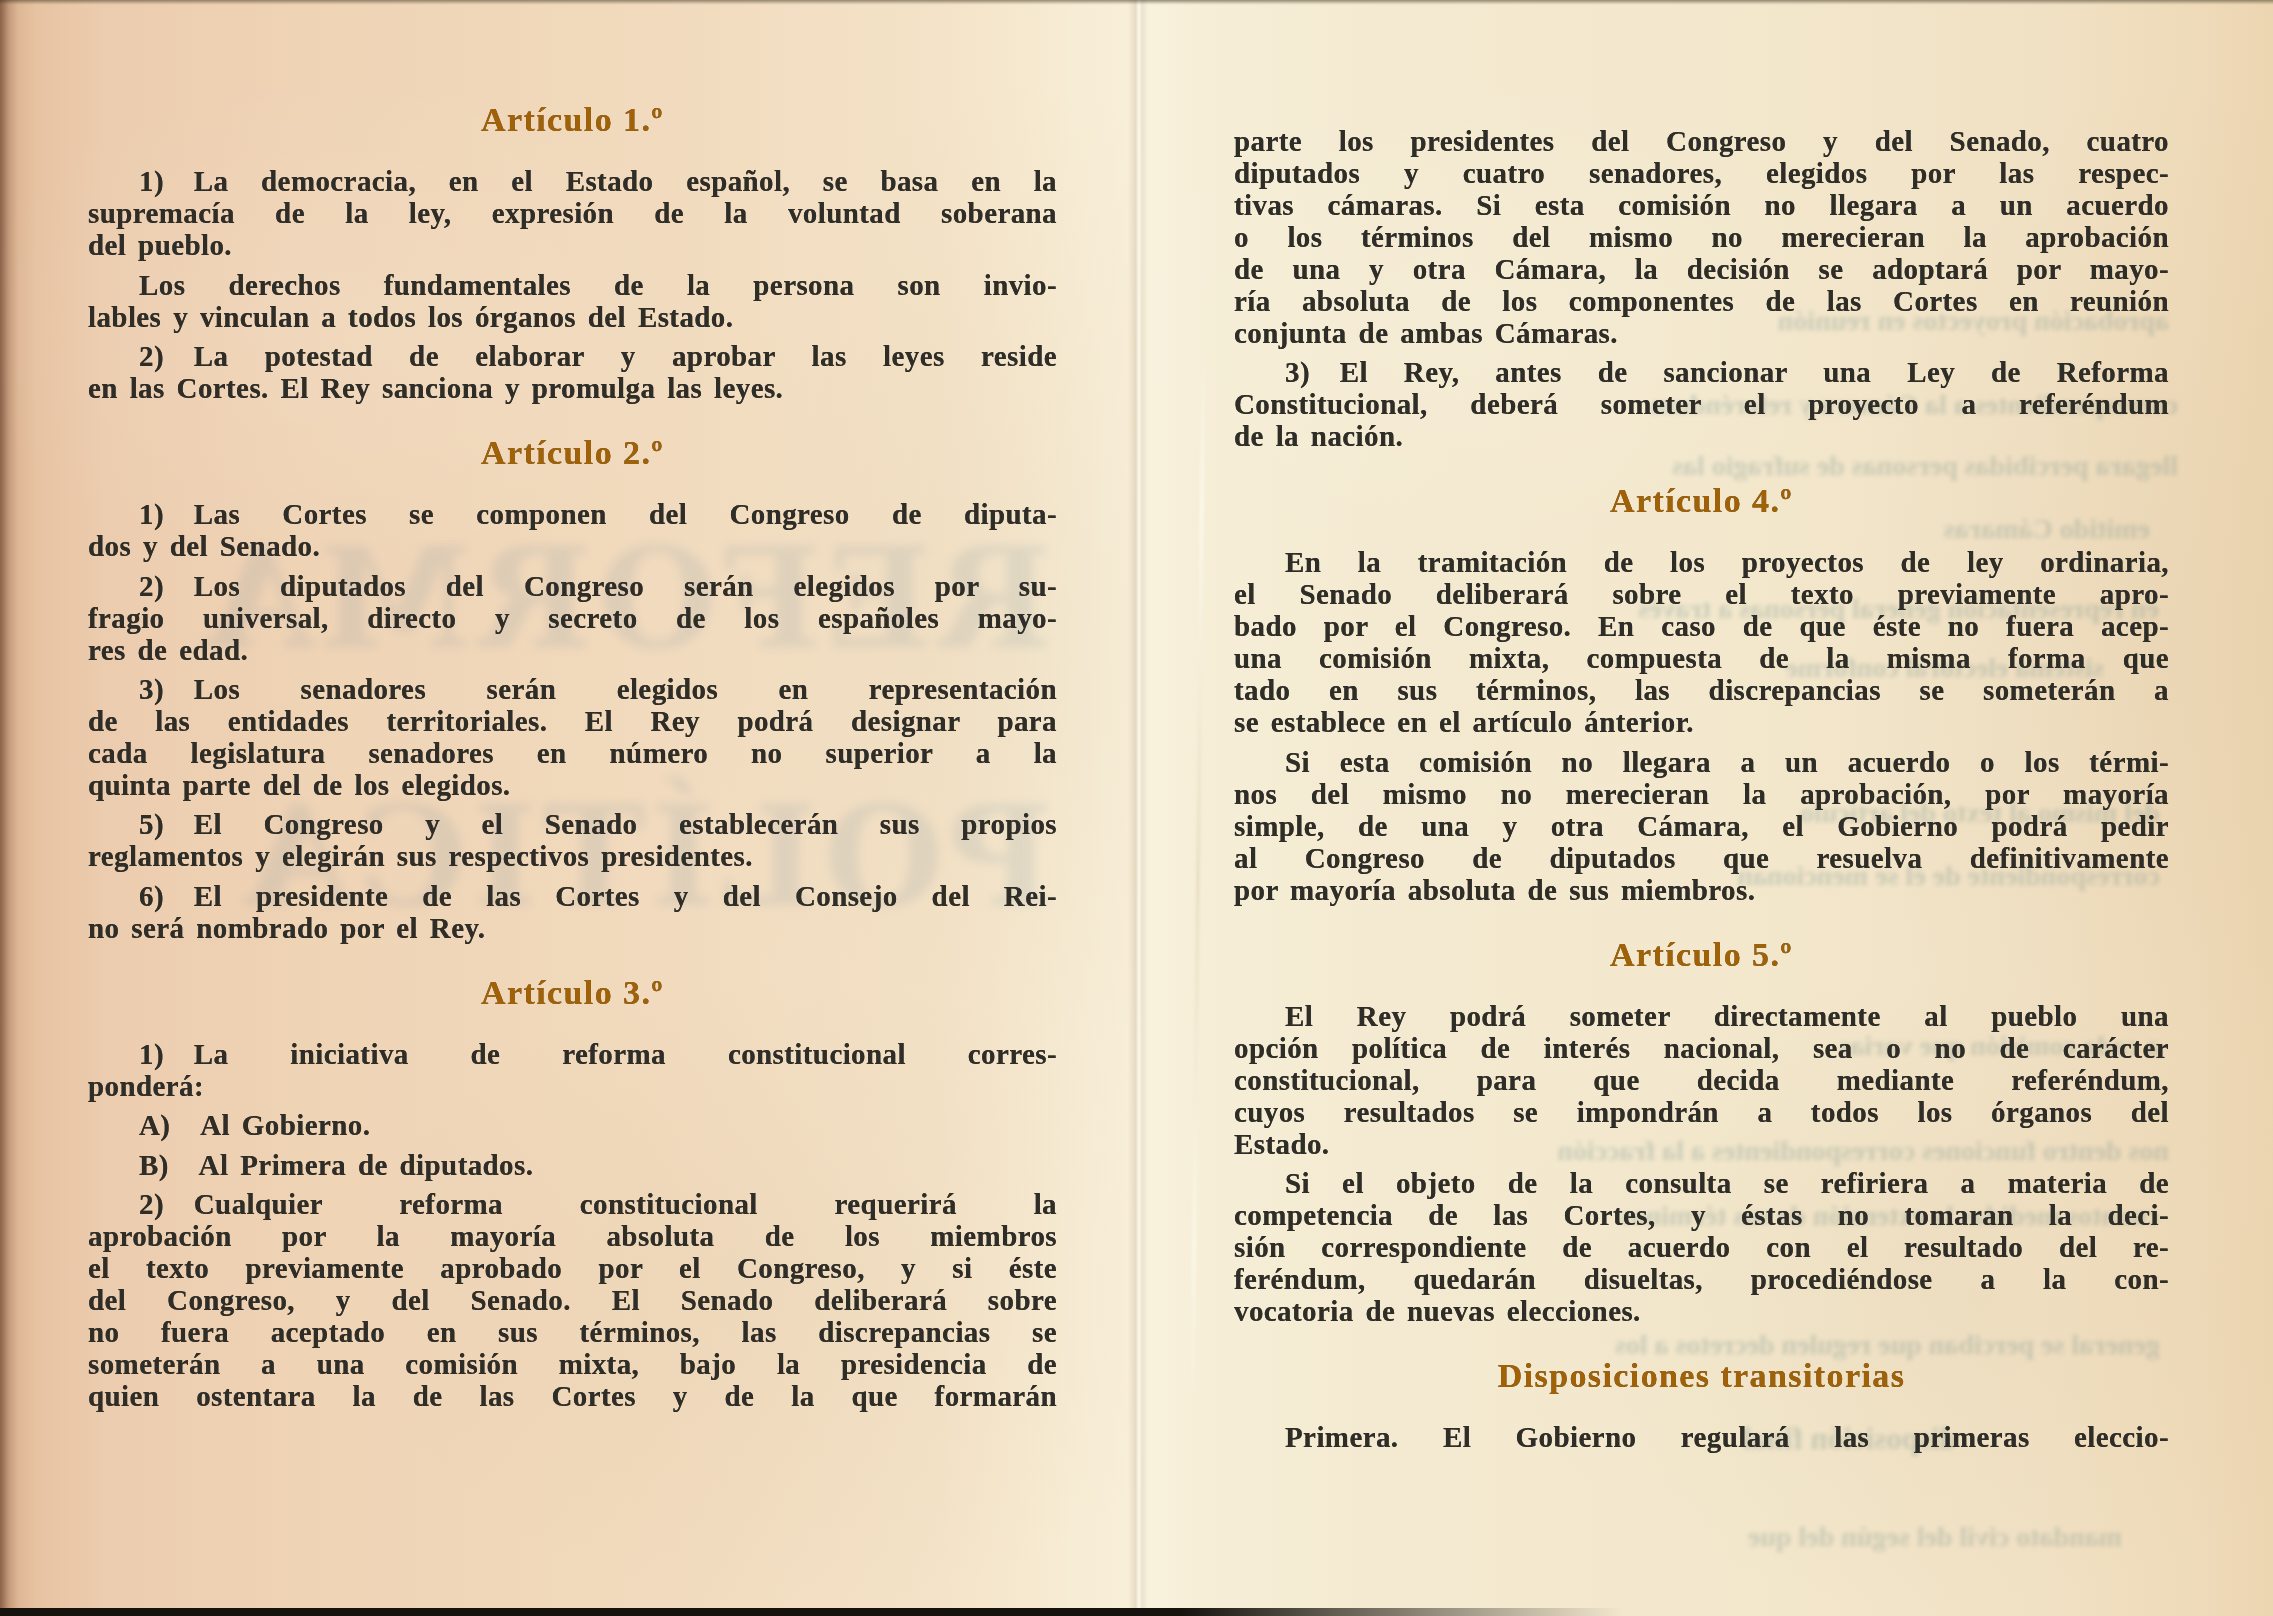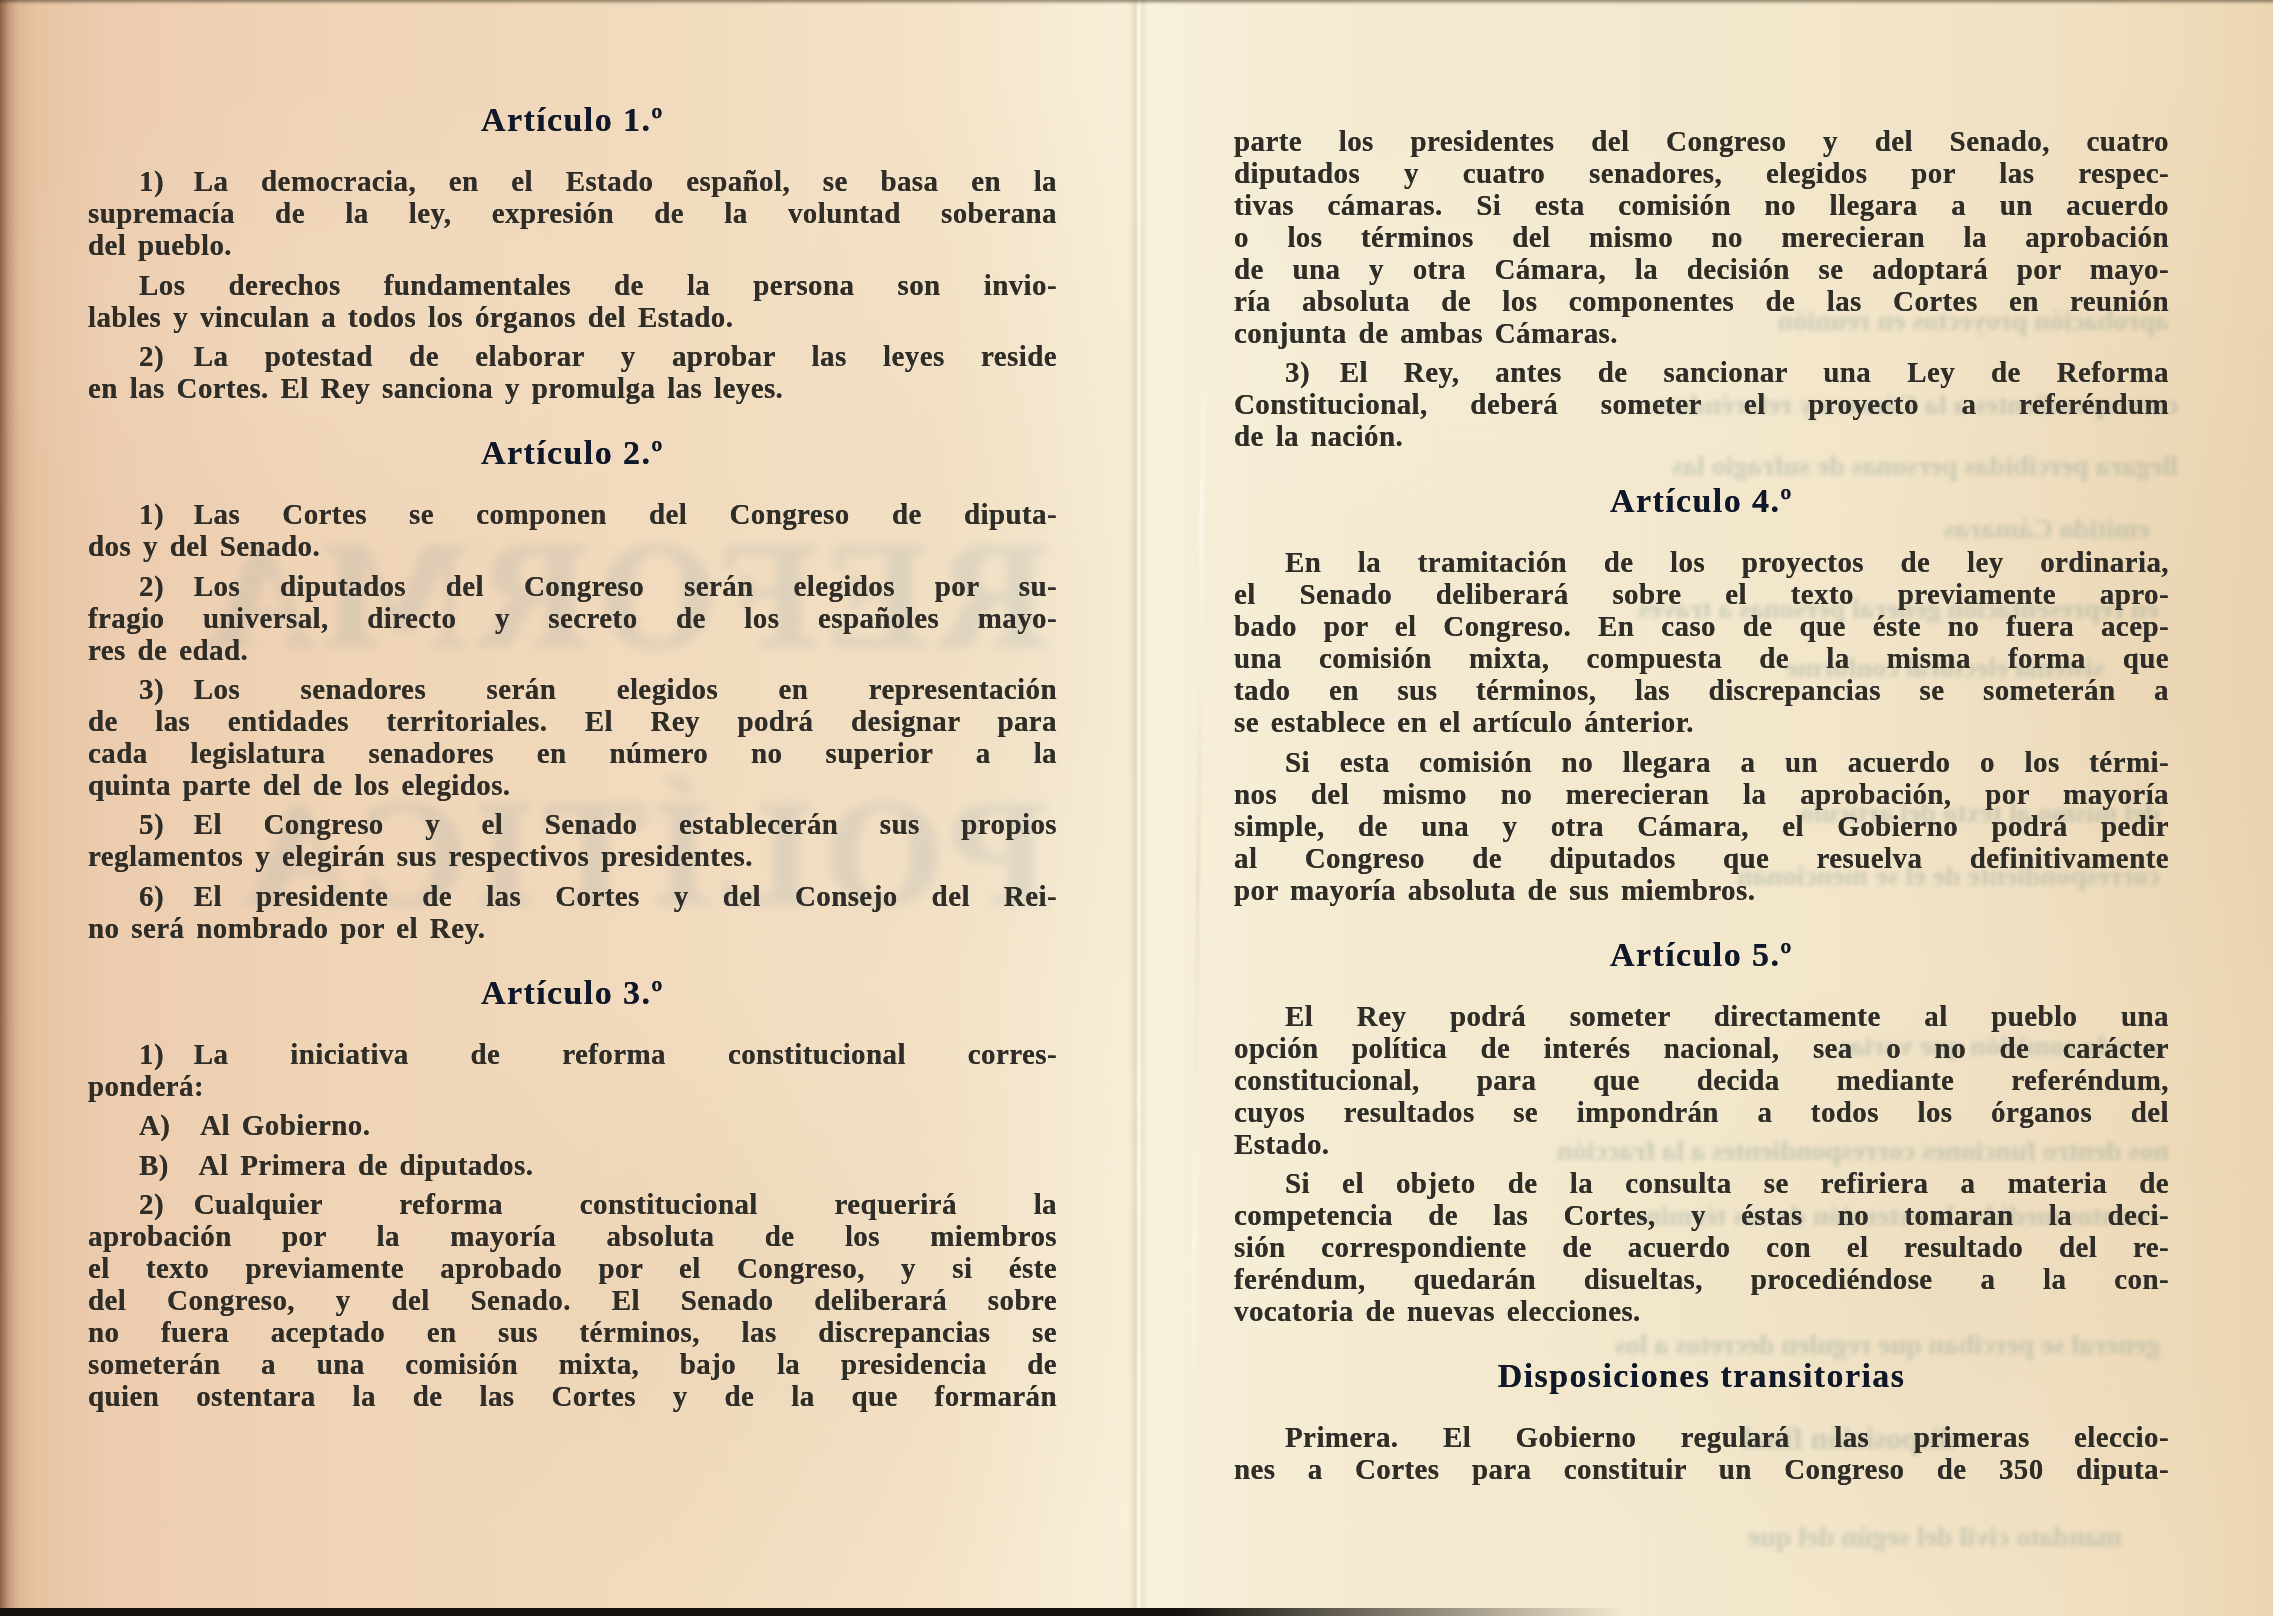--- a/index.html
+++ b/index.html
@@ -40,21 +40,21 @@
     background:linear-gradient(180deg, transparent, rgba(255,255,248,0.55) 15%, rgba(170,140,95,0.14) 50%, rgba(255,255,248,0.45) 85%, transparent);
     transform:rotate(0.6deg);filter:blur(0.9px);}
 
   .col{position:absolute;}
   .col-left{left:88px;top:92px;width:969px;}
   .col-right{left:1234px;top:113px;width:935px;}
   .col > :first-child{margin-top:7.4px;}
   .col-right > :first-child{margin-top:12px;}
 
   .h{
-    font-size:34px;line-height:42px;font-weight:700;color:#0f172a;
+    font-size:34px;line-height:42px;font-weight:700;color:#a16207;
     text-align:center;letter-spacing:1.4px;margin:28px 0 24px;
     text-shadow:0 0 0.6px rgba(42,40,35,0.85);
   }
   .para{margin:0 0 7.4px;}
   .line{
     font-size:29px;line-height:32px;font-weight:700;color:#2f2d27;
     text-align:justify;text-align-last:justify;
     word-spacing:4.2px;letter-spacing:0.4px;
     text-shadow:0 0 0.6px rgba(47,45,39,0.80);
   }
@@ -212,16 +212,15 @@
     <div class="para">
       <div class="line first">Si el objeto de la consulta se refiriera a materia de</div>
       <div class="line">competencia de las Cortes, y éstas no tomaran la deci-</div>
       <div class="line">sión correspondiente de acuerdo con el resultado del re-</div>
       <div class="line">feréndum, quedarán disueltas, procediéndose a la con-</div>
       <div class="line end">vocatoria de nuevas elecciones.</div>
     </div>
     <div class="h">Disposiciones transitorias</div>
     <div class="para">
       <div class="line first">Primera. El Gobierno regulará las primeras eleccio-</div>
-      <div class="line">nes a Cortes para constituir un Congreso de 350 diputa-</div>
     </div>
   </div>
 
 
 </body></html>

